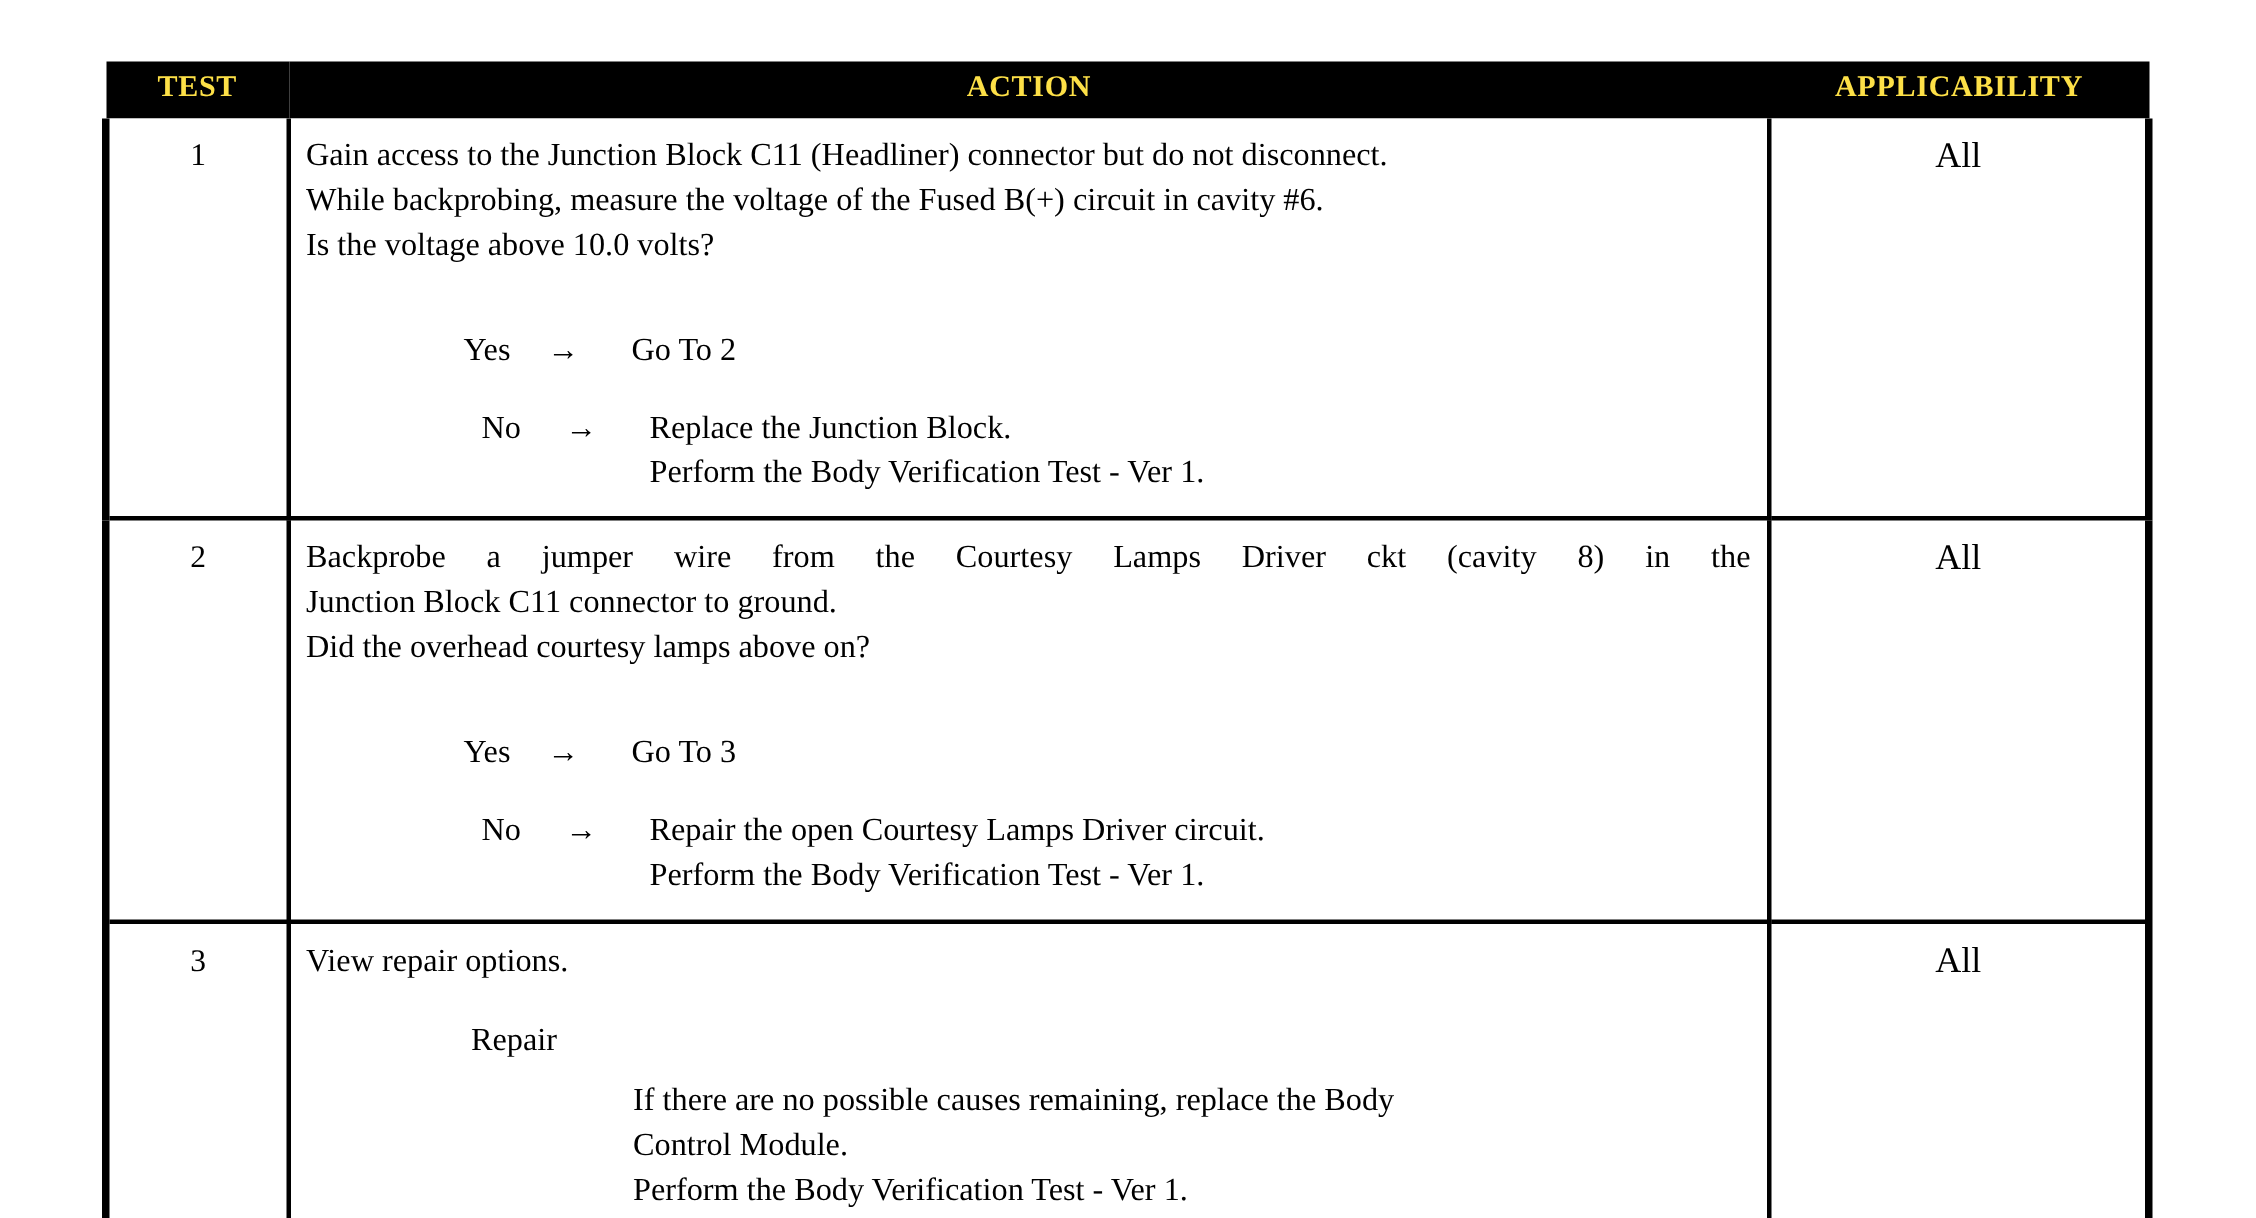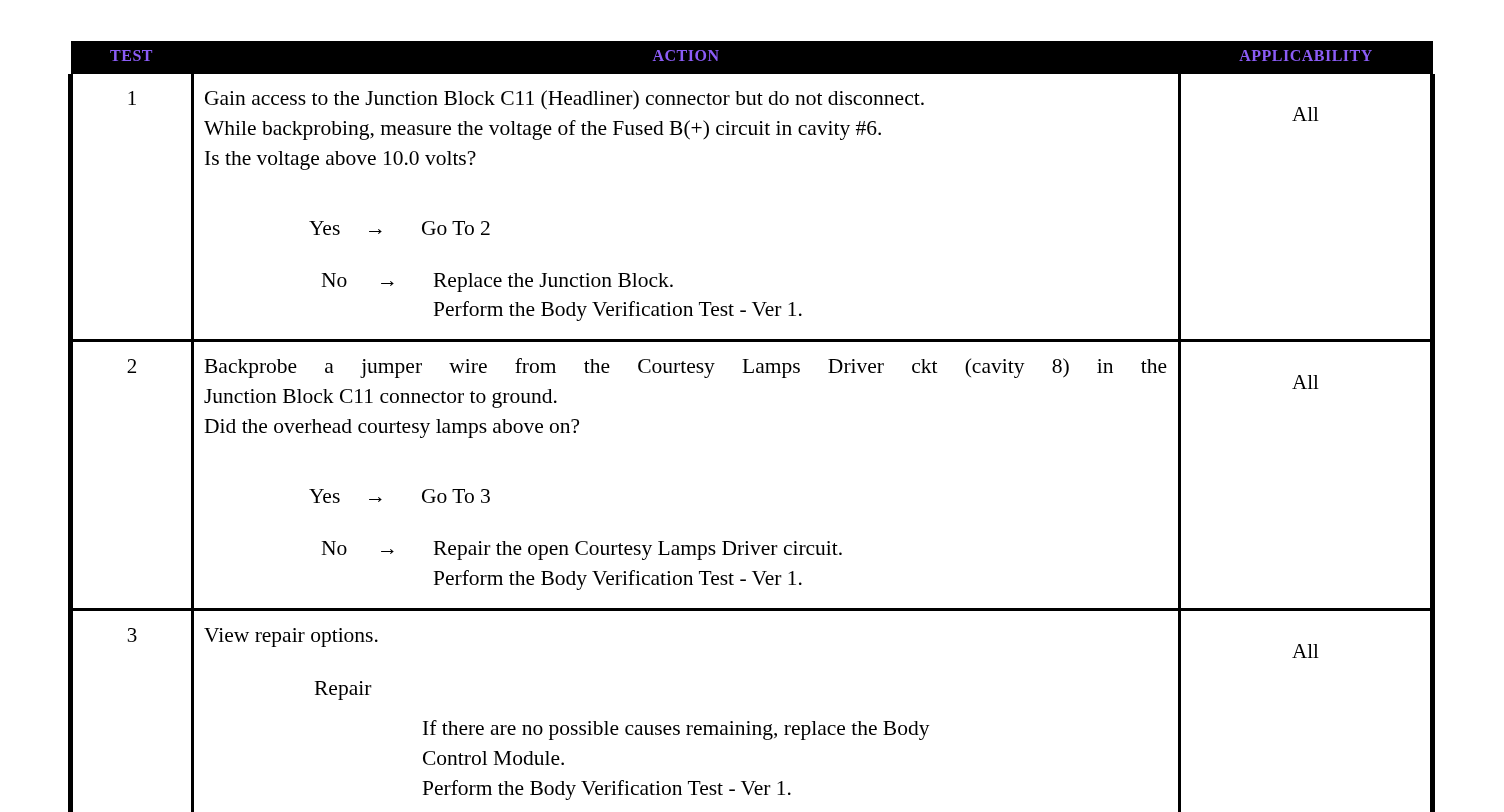--- a/index.html
+++ b/index.html
@@ -34,23 +34,23 @@
 
   .diag-table col.c-test { width: 122px; }
   .diag-table col.c-action { width: 987px; }
   .diag-table col.c-applic { width: 253px; }
 
   
   thead tr {
     background: #000000;
   }
   thead th {
-    color: #8b5cf6;
+    color: #fde047;
     font-weight: bold;
-    font-size: 16px;
+    font-size: 20px;
     letter-spacing: 0.5px;
     text-align: center;
     vertical-align: middle;
     padding: 6px 0 9px 0;
     border: none;
   }
 
   
   tbody td {
     border-left: 3px solid #1d4ed8;
@@ -70,22 +70,22 @@
     padding: 12px 0 0 0;
   }
   .cell-action {
     padding: 10px 11px 14px 10px;
     font-size: 21.5px;
     line-height: 1.39;
   }
   .cell-applic {
     border-right: 5px solid #000000;
     text-align: center;
-    font-size: 21px;
-    padding: 28px 0 0 0;
+    font-size: 24px;
+    padding: 12px 0 0 0;
   }
 
   
   .intro-line {
     white-space: nowrap;
   }
   .intro-justified {
     text-align: justify;
     text-align-last: justify;
     white-space: normal;

